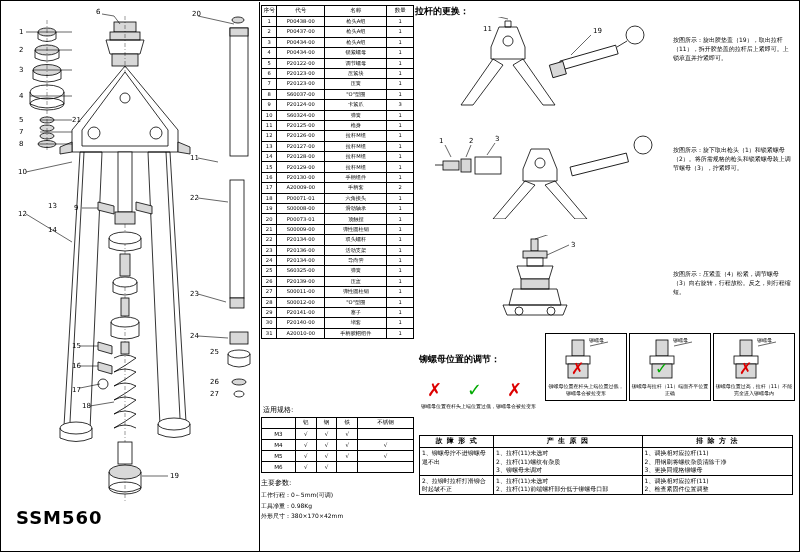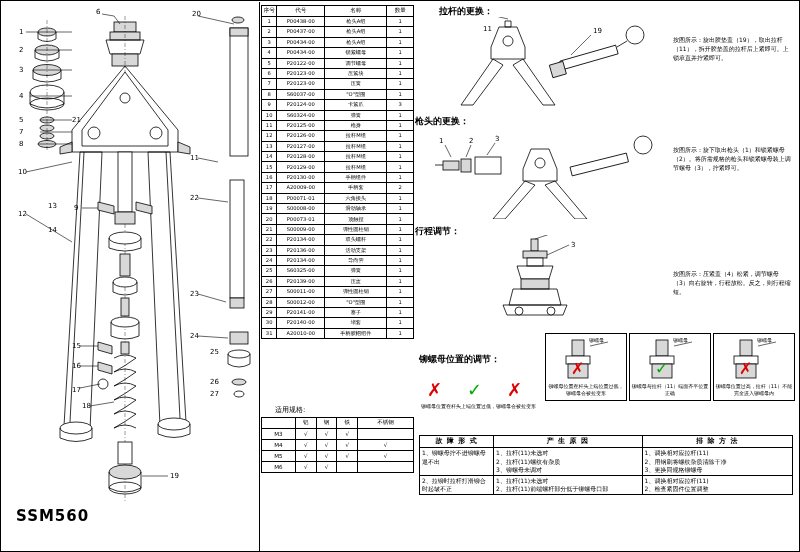--- a/index.html
+++ b/index.html
@@ -9,42 +9,42 @@
     font-family:"DejaVu Sans","Liberation Sans",sans-serif;
     color:#000;
     overflow:hidden;
   }
   .page{position:relative;width:800px;height:552px;box-sizing:border-box;border:1px solid #000;}
   
   .box{position:absolute;box-sizing:border-box;}
   .bord{border:1px solid #000;}
   
   #left-panel{left:1px;top:1px;width:258px;height:549px;border-right:1px solid #000;}
-  #model-label{position:absolute;left:14px;top:505px;font-size:15px;font-weight:bold;letter-spacing:1px;}
+  #model-label{position:absolute;left:14px;top:505px;font-size:18px;font-weight:bold;letter-spacing:1px;}
   svg{display:block;}
   .lead{stroke:#000;stroke-width:.6;fill:none;}
   .num{font-size:7px;fill:#000;font-family:"DejaVu Sans",sans-serif;}
   .part{fill:none;stroke:#000;stroke-width:.8;}
   .partf{fill:#d8d8d8;stroke:#000;stroke-width:.8;}
   .partw{fill:#fff;stroke:#000;stroke-width:.8;}
   
   #parts-table{left:260px;top:4px;width:153px;}
   table.pt{border-collapse:collapse;width:153px;}
   table.pt th,table.pt td{border:.5px solid #000;font-size:5.2px;line-height:1;padding:0;height:9.4px;text-align:center;font-family:"DejaVu Sans",sans-serif;}
   table.pt th{font-size:5.6px;font-weight:normal;height:10px;}
   .c1{width:14px}.c2{width:46px}.c3{width:60px}.c4{width:25px}
   
   #spec-wrap{left:260px;top:404px;width:153px;}
-  #spec-title{font-size:7px;margin:0 0 2px 14px;}
+  #spec-title{font-size:7px;margin:0 0 2px 2px;}
   table.st{border-collapse:collapse;width:153px;}
   table.st td,table.st th{border:.5px solid #000;font-size:5.6px;height:10px;text-align:center;font-weight:normal;padding:0;}
   #main-params{margin-top:5px;font-size:7px;}
   #main-params .row{font-size:6px;margin-top:3px;line-height:1.25;}
   
-  #r1{left:414px;top:4px;width:382px;height:108px;padding-left:24px;}
+  #r1{left:414px;top:4px;width:382px;height:108px;}
   #r2{left:414px;top:114px;width:382px;height:108px;}
   #r3{left:414px;top:224px;width:382px;height:104px;}
   #r4{left:414px;top:330px;width:382px;height:100px;}
   #r5{left:414px;top:432px;width:382px;height:116px;}
   .sec-title{font-size:9px;font-weight:bold;}
   .sec-desc{font-size:6px;line-height:1.5;}
   
   #trouble-title{font-size:11px;font-weight:bold;text-align:center;letter-spacing:3px;}
   table.tt{border-collapse:collapse;width:374px;margin-top:2px;}
   table.tt th,table.tt td{border:.7px solid #000;font-size:6px;line-height:1.35;padding:1px 2px;vertical-align:top;}
@@ -436,20 +436,26 @@
           </tr>
           <tr>
             <td>M6</td>
             <td>√</td>
             <td>√</td>
             <td></td>
             <td></td>
           </tr>
         </tbody>
     </table>
+    <div id="main-params">
+      <div>主要参数:</div>
+      <div class="row">工作行程：0～5mm(可调)</div>
+      <div class="row">工具净重：0.98Kg</div>
+      <div class="row">外形尺寸：380×170×42mm</div>
+    </div>
   </div>
 
   <div class="box" id="r1">
     <div class="sec-title">拉杆的更换：</div>
     <svg width="250" height="92" style="position:absolute;left:6px;top:12px;">
 
       <path class="part" d="M78 10 L96 10 L104 30 L104 42 L70 42 L70 30 Z"></path>
       <path class="part" d="M84 4 L90 4 L90 10 L84 10 Z"></path>
       <circle cx="87" cy="24" r="5" class="partw"></circle>
       <path class="part" d="M72 42 L40 88 L52 88 L82 48 Z"></path>
@@ -466,21 +472,20 @@
       </g>
       <g class="num" style="font-size:7px">
         <text x="62" y="14">11</text>
         <text x="172" y="16">19</text>
       </g>
     </svg>
     <div class="sec-desc" style="position:absolute;left:258px;top:30px;width:120px;">按图所示：旋出胶垫盖（19），取出拉杆（11），拆开胶垫盖的拉杆后上紧即可。上锁承直并拧紧即可。</div>
   </div>
 
   <div class="box" id="r2">
-    <div class="sec-title">枪头的更换：</div>
     <svg width="250" height="92" style="position:absolute;left:6px;top:12px;">
       <path class="part" d="M110 22 L128 22 L136 42 L136 54 L102 54 L102 42 Z"></path>
       <circle cx="119" cy="36" r="5" class="partw"></circle>
       <path class="part" d="M104 54 L72 92 L84 92 L114 58 Z"></path>
       <path class="part" d="M134 54 L166 92 L154 92 L124 58 Z"></path>
 
       <rect x="22" y="34" width="16" height="9" class="partf"></rect>
       <rect x="40" y="32" width="10" height="13" class="partf"></rect>
       <rect x="54" y="30" width="26" height="17" class="partw"></rect>
       <line x1="14" y1="38" x2="22" y2="38" class="part"></line>
@@ -495,21 +500,20 @@
       <g class="num" style="font-size:7px">
         <text x="18" y="16">1</text>
         <text x="48" y="16">2</text>
         <text x="74" y="14">3</text>
       </g>
     </svg>
     <div class="sec-desc" style="position:absolute;left:258px;top:30px;width:120px;">按图所示：旋下取出枪头（1）和锁紧螺母（2）。将所需规格的枪头和锁紧螺母装上调节螺母（3），拧紧即可。</div>
   </div>
 
   <div class="box" id="r3">
-    <div class="sec-title">行程调节：</div>
     <svg width="250" height="86" style="position:absolute;left:50px;top:10px;">
 
       <rect x="66" y="4" width="7" height="12" class="partf"></rect>
       <rect x="58" y="16" width="24" height="7" class="partf"></rect>
       <rect x="62" y="23" width="16" height="8" class="partw"></rect>
       <path class="part" d="M52 31 L88 31 L84 44 L56 44 Z"></path>
       <rect x="56" y="44" width="28" height="10" class="partf"></rect>
       <path class="part" d="M48 54 L92 54 L96 70 L44 70 Z"></path>
       <path class="part" d="M38 70 L102 70 L98 80 L42 80 Z"></path>
       <circle cx="54" cy="76" r="4" class="partw"></circle>

